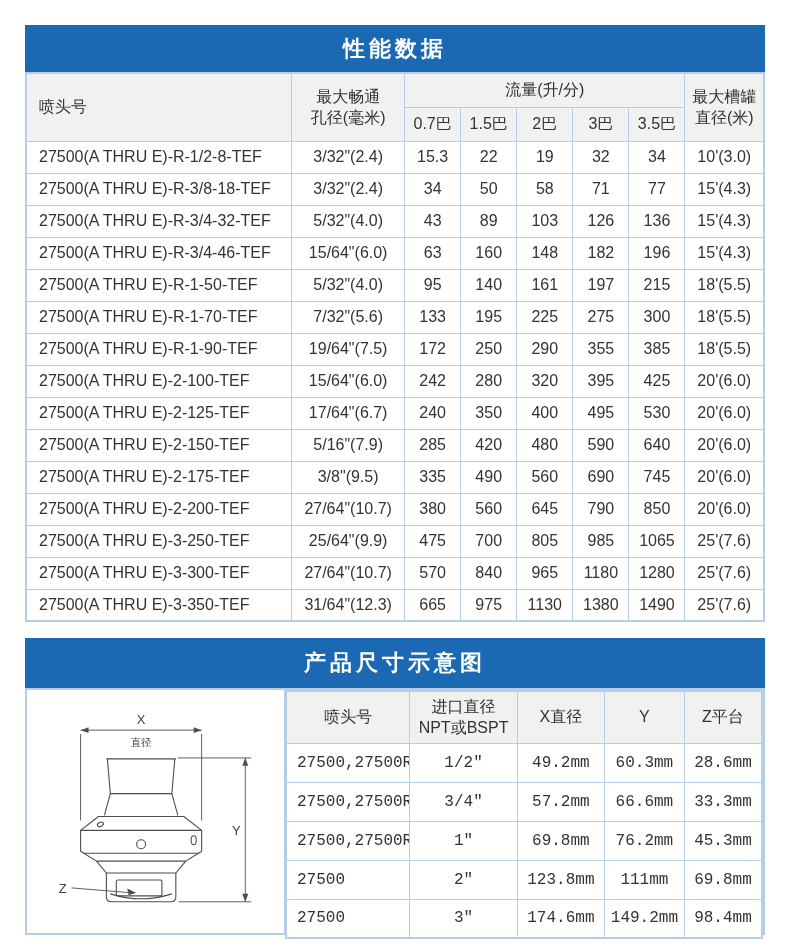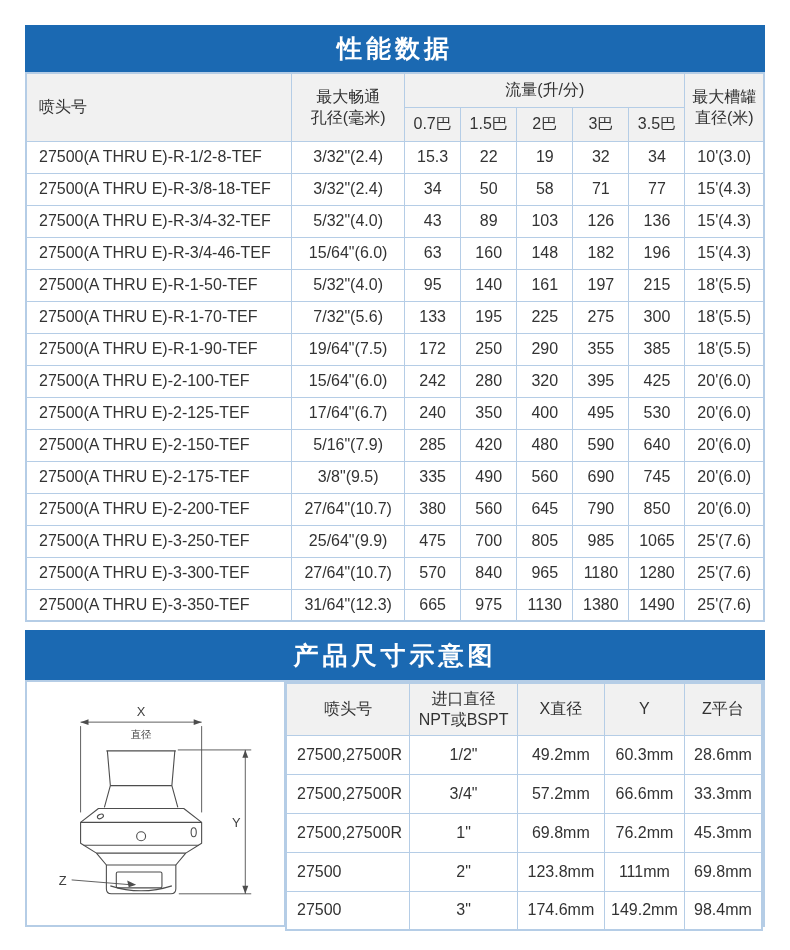--- a/index.html
+++ b/index.html
@@ -9,23 +9,23 @@
     width: 790px; height: 950px;
     padding: 25px 25px 0 25px;
     background: #ffffff;
     overflow: hidden;
   }
   .band {
     height: 47px;
     background: #1b69b2;
     color: #ffffff;
     display: flex; align-items: center; justify-content: center;
-    font-size: 25px; font-weight: 700; letter-spacing: 4px;
-  }
-  .band2 { height: 50px; margin-top: 8px; }
+    font-size: 22px; font-weight: 700; letter-spacing: 4px;
+  }
+  .band2 { height: 50px; margin-top: 16px; }
 
   table.tbl {
     width: 100%;
     border-collapse: collapse;
     table-layout: fixed;
     border: 2px solid #b5cde6;
     background: #ffffff;
   }
   .tbl th, .tbl td {
     border: 1px solid #b5cde6;
@@ -58,21 +58,21 @@
     border-right: 1px solid #b5cde6;
     position: relative;
   }
   table.dim {
     flex: 1;
     border-collapse: collapse;
     table-layout: fixed;
     height: 100%;
   }
   .dim th { height: 52px; }
-  .dim td { height: 39px; }
+  .dim td { height: 39px; font-family: Liberation Mono, monospace; }
   .dim .left { text-align: left; padding-left: 10px; }
 
   svg text {
     font-family: "Liberation Sans", "DejaVu Sans", sans-serif;
     fill: #3f3f3f;
   }
 </style>
 </head>
 <body>
 

